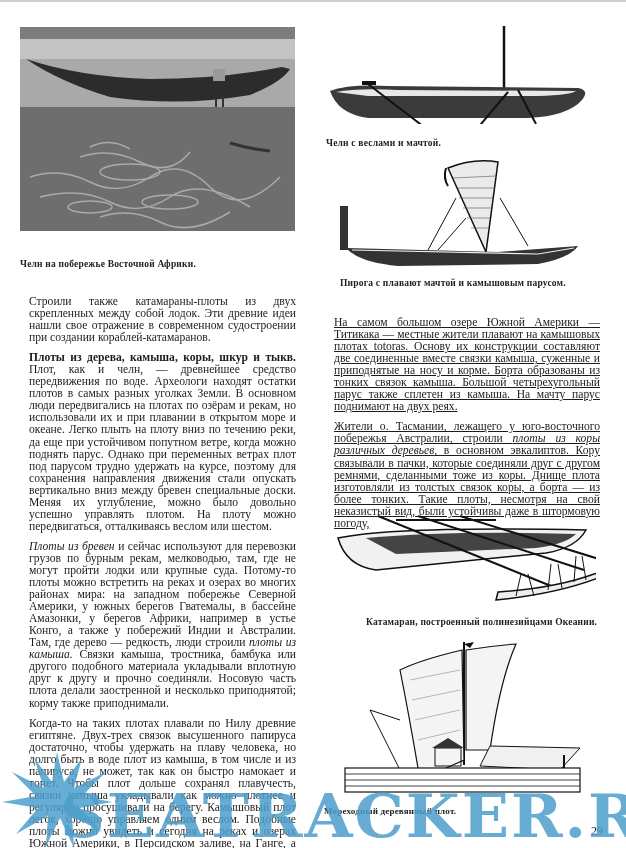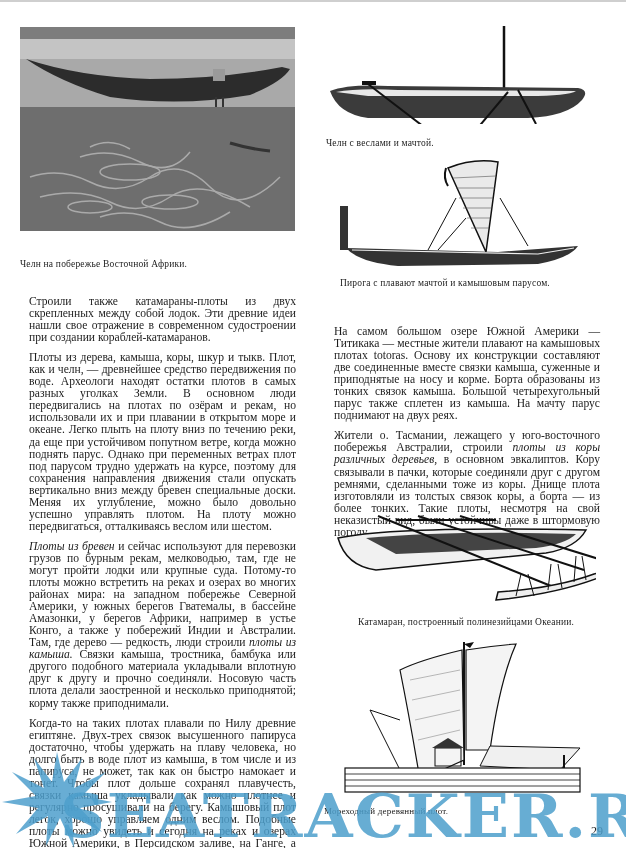--- a/index.html
+++ b/index.html
@@ -8,24 +8,24 @@
     background: #ffffff; color: #1a1a1a;
     font-family: "Liberation Serif", "DejaVu Serif", serif;
   }
   .topline { position: absolute; left: 0; top: 0; width: 626px; height: 2px; background: #cfcfcf; }
   .abs { position: absolute; }
   .photo {
     left: 20px; top: 27px; width: 275px; height: 204px;
     background: linear-gradient(180deg, #7e7e7e 0%, #9c9c9c 6%, #c9c9c9 12%, #b4b4b4 20%, #9a9a9a 30%, #8a8a8a 45%, #7a7a7a 70%, #6f6f6f 100%);
     overflow: hidden;
   }
-  .caption { font-size: 9.5px; letter-spacing: 0.2px; color: #222; white-space: nowrap; }
+  .caption { font-size: 9.5px; letter-spacing: 0.2px; color: #222; white-space: nowrap; font-weight: bold; }
   .col { font-size: 11.6px; line-height: 12.05px; text-align: justify; color: #1c1c1c; }
   .col p { margin: 8px; text-indent: 0; }
-  .col b { font-weight: normal; }
+  .col b { font-weight: bold; }
   .col i { font-style: italic; }
   .pagenum { font-weight: normal; font-size: 12px; }
   .wm {
     position: absolute; left: 60px; top: 780px;
     font-family: "DejaVu Serif", serif; font-weight: bold; font-size: 62px;
     letter-spacing: 2px; color: #4d9fcc; opacity: 0.85; white-space: nowrap;
     transform: scaleY(0.95); pointer-events: none;
   }
   svg { display: block; }
 </style>
@@ -94,21 +94,21 @@
 </div>
 <div class="abs caption" style="left:340px; top:278px;">Пирога с плавают мачтой и камышовым парусом.</div>
 
 <div class="abs col" style="left:21px; top:288px; width:283px;">
   <p>Строили также катамараны-плоты из двух скрепленных между собой лодок. Эти древние идеи нашли свое отражение в современном судостроении при создании кораблей-катамаранов.</p>
   <p><b>Плоты из дерева, камыша, коры, шкур и тыкв.</b><span> Плот, как и челн, — древнейшее средство передвижения по воде. Археологи находят остатки плотов в самых разных уголках Земли. В основном люди передвигались на плотах по озёрам и рекам, но использовали их и при плавании в открытом море и океане. Легко плыть на плоту вниз по течению реки, да еще при устойчивом попутном ветре, когда можно поднять парус. Однако при переменных ветрах плот под парусом трудно удержать на курсе, поэтому для сохранения направления движения стали опускать вертикально вниз между бревен специальные доски. Меняя их углубление, можно было довольно успешно управлять плотом. На плоту можно передвигаться, отталкиваясь веслом или шестом.</span></p>
   <p><i>Плоты из бревен</i><span> и сейчас используют для перевозки грузов по бурным рекам, мелководью, там, где не могут пройти лодки или крупные суда. Потому-то плоты можно встретить на реках и озерах во многих районах мира: на западном побережье Северной Америки, у южных берегов Гватемалы, в бассейне Амазонки, у берегов Африки, например в устье Конго, а также у побережий Индии и Австралии. Там, где дерево — редкость, люди строили </span><i>плоты из камыша.</i><span> Связки камыша, тростника, бамбука или другого подобного материала укладывали вплотную друг к другу и прочно соединяли. Носовую часть плота делали заостренной и несколько приподнятой; корму также приподнимали.</span></p>
   <p>Когда-то на таких плотах плавали по Нилу древние египтяне. Двух-трех связок высушенного папируса достаточно, чтобы удержать на плаву человека, но долго быть в воде плот из камыша, в том числе и из папируса, не может, так как он быстро намокает и тонет. Чтобы плот дольше сохранял плавучесть, связки камыша укладывали как можно плотнее и регулярно просушивали на берегу. Камышовый плот легок, хорошо управляем одним веслом. Подобные плоты можно увидеть и сегодня на реках и озерах Южной Америки, в Персидском заливе, на Ганге, а также у западного побережья Северной и Южной Америки.</p>
 </div>
 
-<div class="abs col" style="left:326px; top:318px; width:282px;">
+<div class="abs col" style="left:326px; top:309px; width:282px;text-decoration:underline;">
   <p>На самом большом озере Южной Америки — Титикака — местные жители плавают на камышовых плотах totoras. Основу их конструкции составляют две соединенные вместе связки камыша, суженные и приподнятые на носу и корме. Борта образованы из тонких связок камыша. Большой четырехугольный парус также сплетен из камыша. На мачту парус поднимают на двух реях.</p>
   <p><span>Жители о. Тасмании, лежащего у юго-восточного побережья Австралии, строили </span><i>плоты из коры различных деревьев</i><span>, в основном эвкалиптов. Кору связывали в пачки, которые соединяли друг с другом ремнями, сделанными тоже из коры. Днище плота изготовляли из толстых связок коры, а борта — из более тонких. Такие плоты, несмотря на свой неказистый вид, были устойчивы даже в штормовую погоду,</span></p>
 </div>
 
 <div class="abs" style="left:336px; top:508px;">
   <svg width="260" height="100" viewBox="0 0 260 100">
     <path d="M2 30 Q60 18 250 22 Q240 40 210 45 L40 62 Q10 58 2 30 Z" fill="#f1f1f1" stroke="#111" stroke-width="1.5"></path>
     <path d="M30 30 Q120 22 240 26 Q230 36 200 40 L60 46 Z" fill="#444"></path>
     <line x1="60" y1="12" x2="160" y2="12" stroke="#111" stroke-width="2"></line>
     <line x1="42" y1="8" x2="220" y2="80" stroke="#111" stroke-width="2"></line>
@@ -116,21 +116,21 @@
     <line x1="124" y1="8" x2="266" y2="52" stroke="#111" stroke-width="2"></line>
     <path d="M160 92 Q220 86 262 70 Q266 64 258 66 Q220 80 162 84 Z" fill="#eee" stroke="#111" stroke-width="1.5"></path>
     <line x1="185" y1="66" x2="180" y2="88" stroke="#111"></line>
       <line x1="192" y1="66" x2="198" y2="88" stroke="#111"></line>
     <line x1="215" y1="56" x2="212" y2="82" stroke="#111"></line>
       <line x1="222" y1="56" x2="226" y2="80" stroke="#111"></line>
     <line x1="240" y1="48" x2="238" y2="74" stroke="#111"></line>
       <line x1="246" y1="48" x2="250" y2="72" stroke="#111"></line>
   </svg>
 </div>
-<div class="abs caption" style="left:358px; top:617px;">Катамаран, построенный полинезийцами Океании.</div>
+<div class="abs caption" style="left:366px; top:617px;">Катамаран, построенный полинезийцами Океании.</div>
 
 <div class="abs" style="left:340px; top:640px;">
   <svg width="250" height="160" viewBox="0 0 250 160">
     <line x1="124" y1="2" x2="124" y2="125" stroke="#111" stroke-width="2"></line>
     <path d="M124 4 L134 2 L130 8 Z" fill="#111"></path>
     <path d="M122 10 Q80 20 60 30 Q70 80 80 140 L124 120 Z" fill="#f4f4f4" stroke="#111" stroke-width="1.2"></path>
     <path d="M126 10 Q150 6 176 4 Q160 40 150 110 L126 110 Z" fill="#f4f4f4" stroke="#111" stroke-width="1.2"></path>
     <g stroke="#777" stroke-width="0.5">
       <line x1="70" y1="40" x2="120" y2="30"></line>
         <line x1="72" y1="60" x2="120" y2="50"></line>

